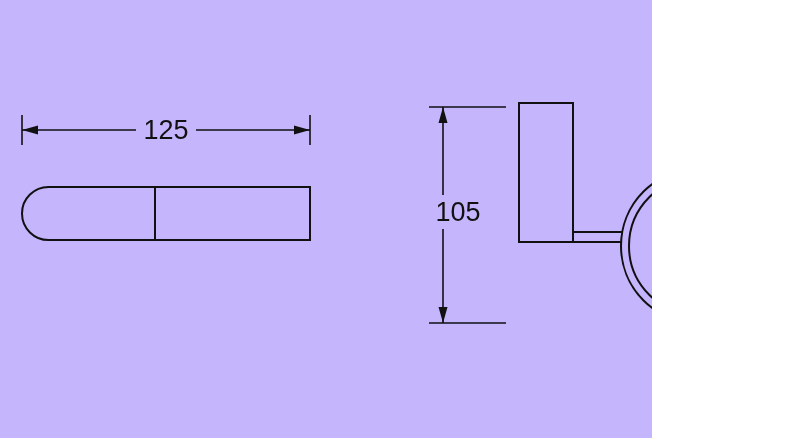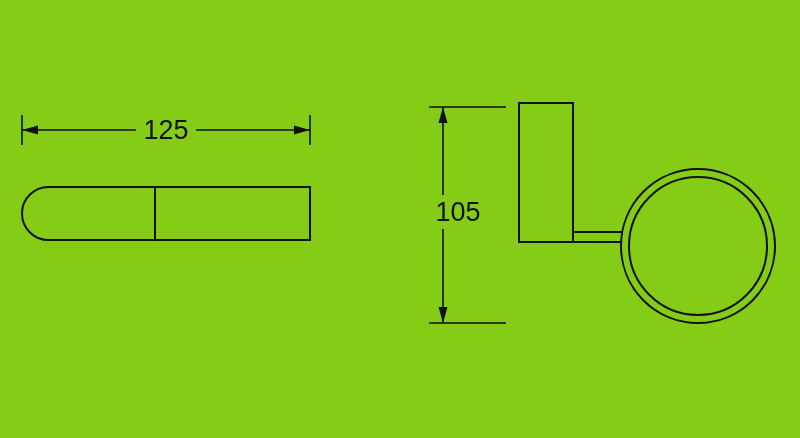--- a/index.html
+++ b/index.html
@@ -2,23 +2,23 @@
 <html><head>
 <meta charset="utf-8">
 <style>
   html, body {
     margin: 0;
     padding: 0;
     background: #ffffff;
   }
   .canvas {
     position: relative;
-    width: 800px;
+    width: 652px;
     height: 438px;
-    background: #84cc16;
+    background: #c4b5fd;
     overflow: hidden;
     font-family: "Liberation Sans", sans-serif;
   }
   svg {
     display: block;
   }
   .outline {
     fill: none;
     stroke: #111111;
     stroke-width: 2;

